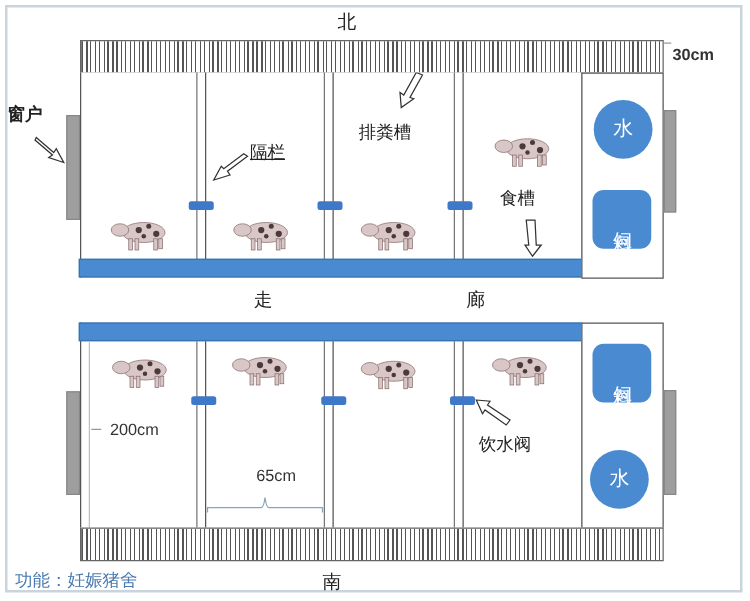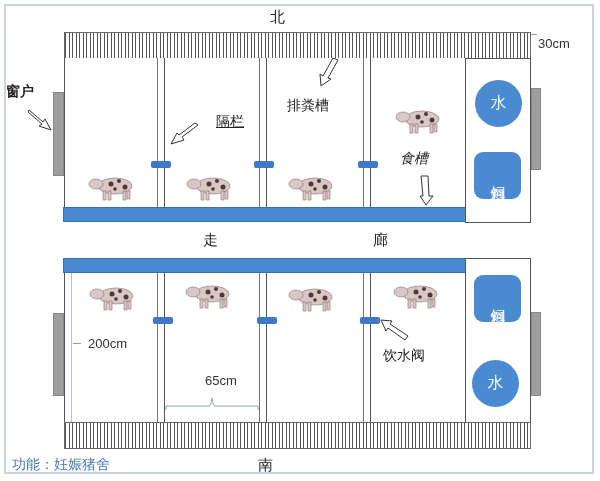--- a/index.html
+++ b/index.html
@@ -23,21 +23,21 @@
 </style>
 </head>
 <body>
 
 <div class="frame"></div>
 
 <div class="label" style="left:270px;top:8px;font-size:15px;">北</div>
 
 <div class="wall" style="left:64px;top:32px;width:467px;height:27px;"></div>
 <div class="abs" style="left:531px;top:34px;width:6px;height:1px;background:#999;"></div>
-<div class="dim" style="left:538px;top:36px;">30cm</div>
+<div class="dim" style="left:538px;top:36px;font-weight:bold;">30cm</div>
 
 <div class="pen-area" style="left:64px;top:58px;width:402px;height:164px;"></div>
 <div class="divider" style="left:157px;top:58px;height:150px;"></div>
 <div class="divider" style="left:259px;top:58px;height:150px;"></div>
 <div class="divider" style="left:363px;top:58px;height:150px;"></div>
 <div class="valve" style="left:151px;top:161px;"></div>
 <div class="valve" style="left:254px;top:161px;"></div>
 <div class="valve" style="left:358px;top:161px;"></div>
 <div class="trough" style="left:63px;top:207px;width:403px;height:15px;"></div>
 
@@ -115,31 +115,31 @@
       <circle cx="40" cy="15" r="2.5"></circle>
       <circle cx="30" cy="17" r="1.8"></circle>
     </g>
   </svg>
 
 <div class="label" style="left:6px;top:83px;font-weight:bold;">窗户</div>
 <svg class="abs" style="left:26px;top:104px;" width="28" height="28" viewBox="0 0 28 28">
     <path d="M3 6 L17 18 L19 15 L25 26 L13 22 L16 20 L2 8 Z" fill="#fff" stroke="#333" stroke-width="1"></path>
   </svg>
 
-<div class="label" style="left:216px;top:113px;text-decoration:underline;">隔栏</div>
+<div class="label" style="left:200px;top:113px;text-decoration:underline;">隔栏</div>
 <svg class="abs" style="left:168px;top:122px;" width="32" height="26" viewBox="0 0 32 26">
     <path d="M30 3 L14 15 L16 18 L3 22 L9 11 L11 13 L27 1 Z" fill="#fff" stroke="#333" stroke-width="1"></path>
   </svg>
 
 <svg class="abs" style="left:316px;top:58px;" width="24" height="30" viewBox="0 0 24 30">
     <path d="M22 2 L12 20 L15 21 L5 28 L4 16 L7 18 L17 0 Z" fill="#fff" stroke="#333" stroke-width="1"></path>
   </svg>
 <div class="label" style="left:287px;top:97px;">排粪槽</div>
 
-<div class="label" style="left:400px;top:150px;font-style:italic;">食槽</div>
+<div class="label" style="left:400px;top:150px;">食槽</div>
 <svg class="abs" style="left:416px;top:174px;" width="20" height="32" viewBox="0 0 20 32">
     <path d="M5 2 L12 2 L13 22 L17 22 L10 31 L4 22 L7 22 Z" fill="#fff" stroke="#333" stroke-width="1"></path>
   </svg>
 
 <div class="label" style="left:203px;top:231px;font-size:15px;">走</div>
 <div class="label" style="left:373px;top:231px;font-size:15px;">廊</div>
 
 <div class="pen-area" style="left:64px;top:258px;width:402px;height:165px;"></div>
 <div class="trough" style="left:63px;top:258px;width:403px;height:15px;"></div>
 <div class="divider" style="left:157px;top:273px;height:150px;"></div>

